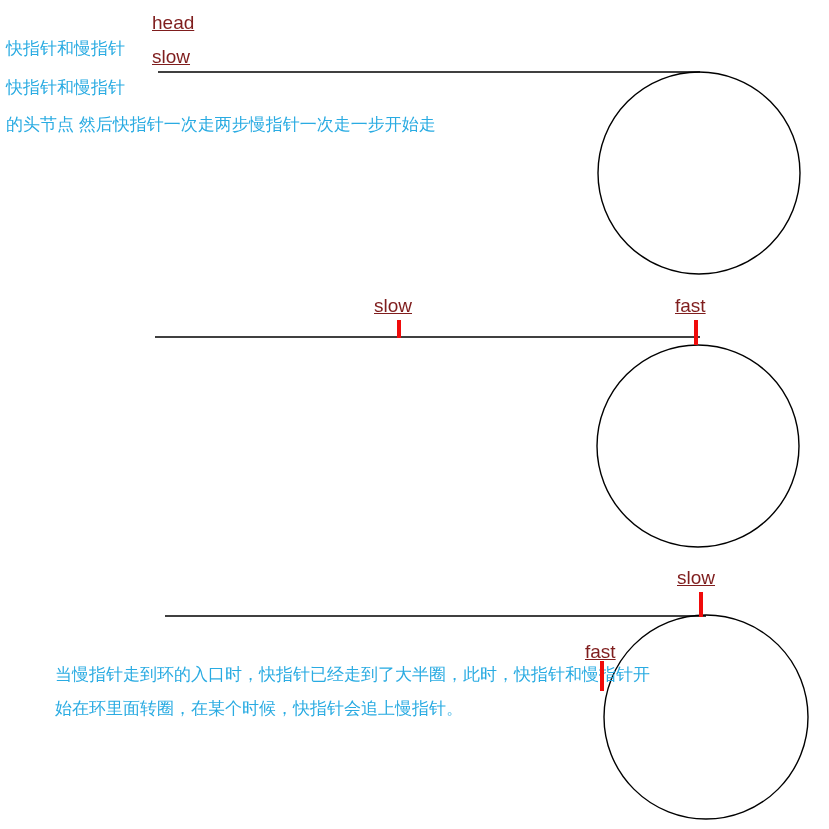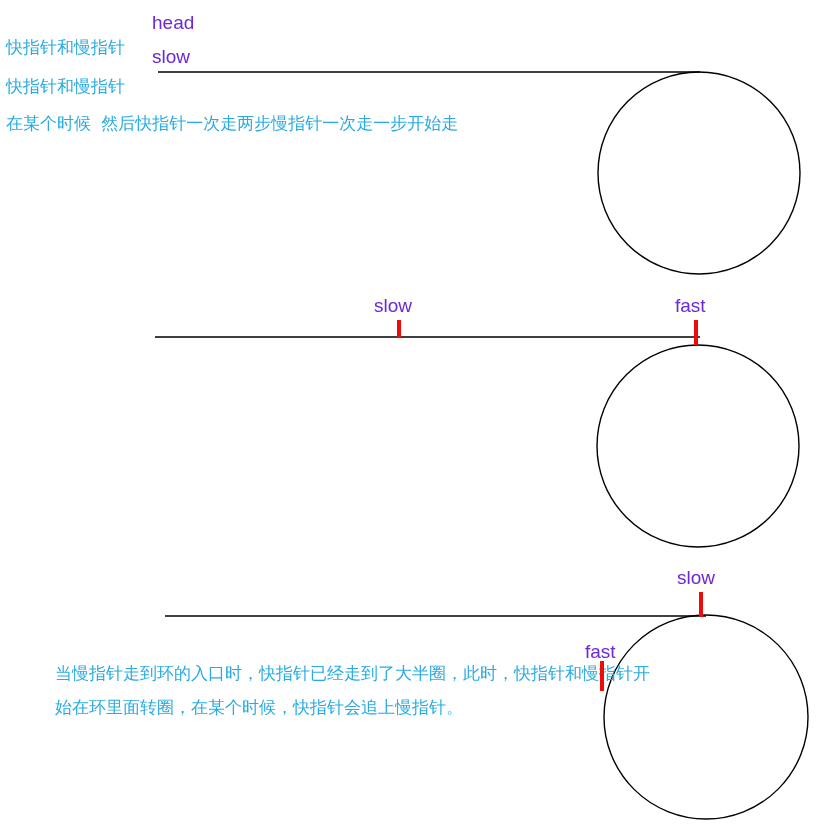--- a/index.html
+++ b/index.html
@@ -20,29 +20,30 @@
     top: 0;
     width: 829px;
     height: 829px;
   }
   .note {
     position: absolute;
     color: #29abe2;
     font-size: 17px;
     line-height: 20px;
     white-space: nowrap;
-    font-family: Liberation Mono, monospace;
+    font-family: Liberation Sans, sans-serif;
   }
   .marker-label {
     position: absolute;
-    color: #6d28d9;
+    color: #7f1d1d;
     font-size: 19px;
     line-height: 21px;
     white-space: nowrap;
     font-family: "Liberation Sans", "DejaVu Sans", sans-serif;
+    text-decoration: underline;
   }
   .tick {
     position: absolute;
     background: #f00b0b;
     width: 4px;
     border-radius: 0;
   }
   .layer-text { position: absolute; left:0; top:0; width:829px; height:829px; }
 </style>
 </head>
@@ -63,21 +64,21 @@
   <g>
     <line x1="165" y1="616" x2="706" y2="616" stroke="#000000" stroke-width="1.6"></line>
     <circle cx="706" cy="717" r="102" fill="none" stroke="#000000" stroke-width="1.4"></circle>
   </g>
 </svg>
 
 <div class="layer-text">
 
   <div class="note" style="left:6px; top:39px;">快指针和慢指针</div>
   <div class="note" style="left:6px; top:78px;">快指针和慢指针</div>
-  <div class="note" style="left:6px; top:115px;">在某个时候 然后快指针一次走两步慢指针一次走一步开始走</div>
+  <div class="note" style="left:6px; top:115px;">的头节点 然后快指针一次走两步慢指针一次走一步开始走</div>
 
   <div class="marker-label" style="left:152px; top:12px;">head</div>
   <div class="marker-label" style="left:152px; top:46px;">slow</div>
 
 
   <div class="marker-label" style="left:374px; top:295px;">slow</div>
   <div class="tick" style="left:397px; top:320px; height:18px;"></div>
 
   <div class="marker-label" style="left:675px; top:295px;">fast</div>
   <div class="tick" style="left:694px; top:320px; height:25px;"></div>

